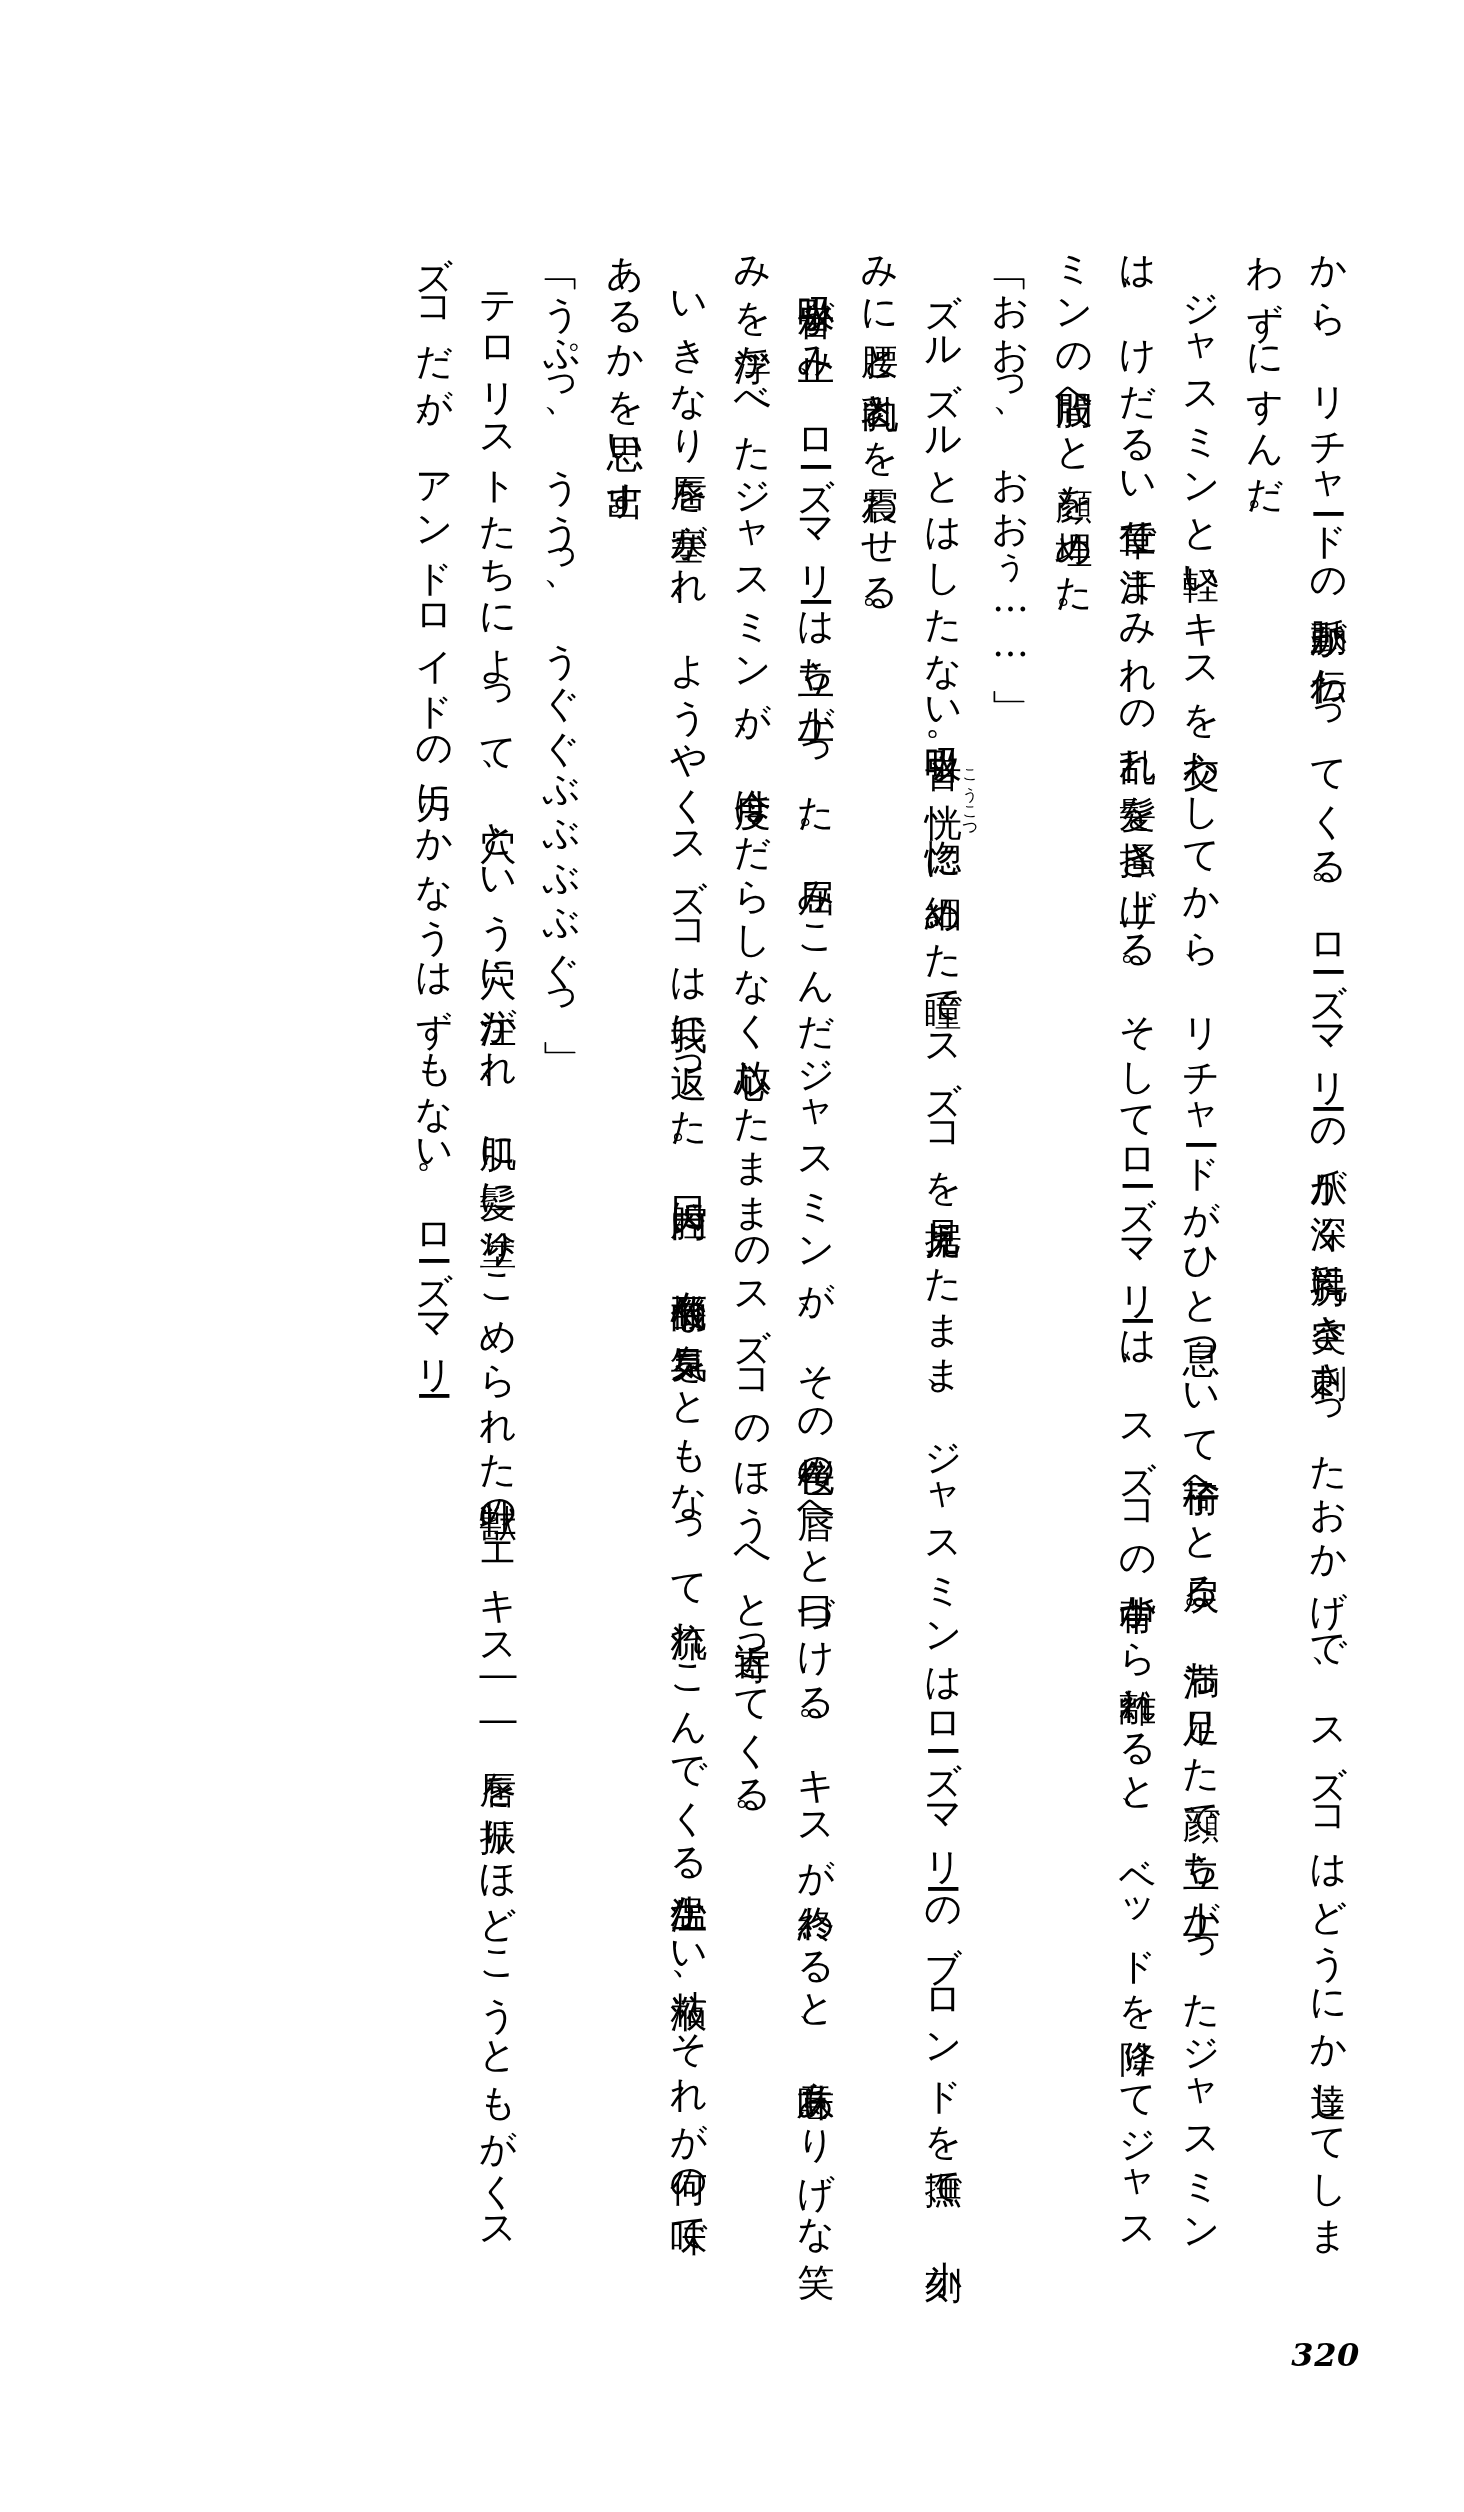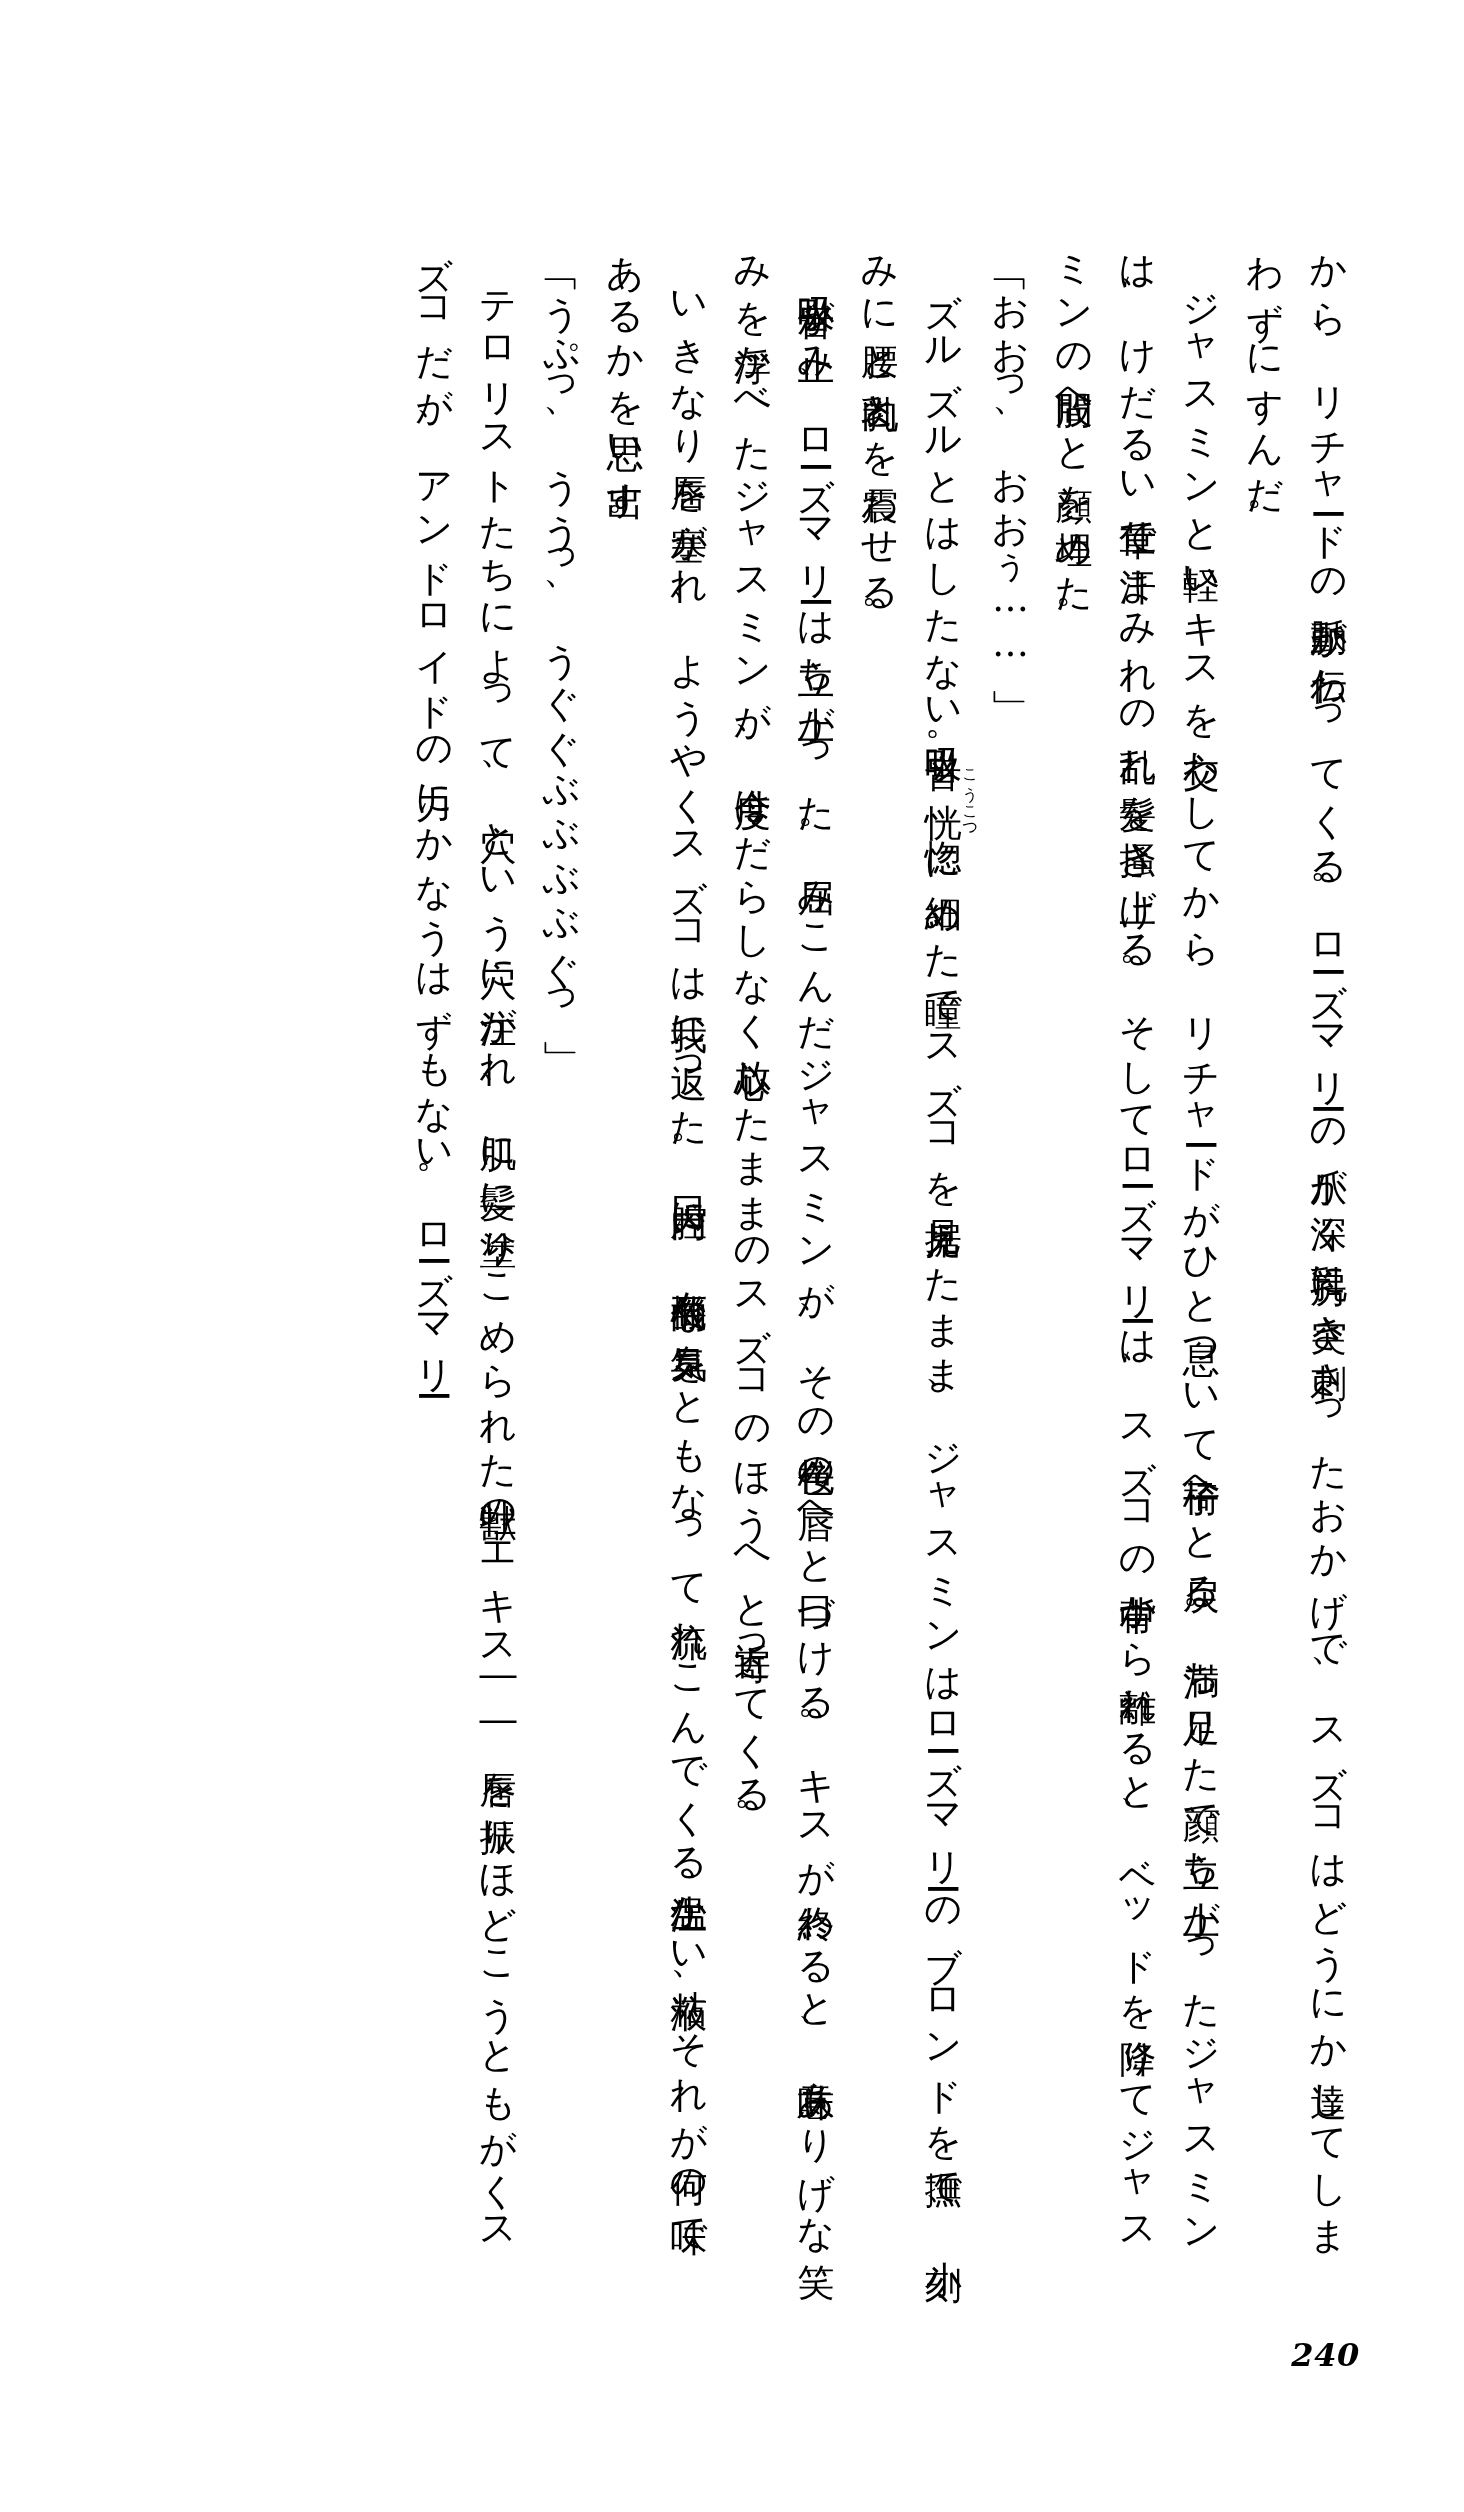--- a/index.html
+++ b/index.html
@@ -89,16 +89,16 @@
     <p class="indent">吸引音が止み、ローズマリーは立ち上がった。屈みこんだジャスミンが、その桜色の唇へと口づける。キスが終わると、意味ありげな笑みを浮かべたジャスミンが、今度はだらしなく放心したままのスズコのほうへと近寄ってくる。</p>
 
     <p class="indent">いきなり唇を塞がれ、ようやくスズコは我に返った。口腔内に、有機的な臭気をともなって流れこんでくる生温かい粘液、それが何の味であるかを思い出す。</p>
 
     <p class="indent">「うぷっ、ううっ、うぐぐぶぶぶぶぐっ」</p>
 
     <p class="indent">テロリストたちによって、穴という穴に注がれ、肌に髪に塗りこめられた牡獣のエキス――唇を振りほどこうともがくスズコだが、アンドロイドの力にかなうはずもない。ローズマリー</p>
 
   </div>
 
-  <div id="page-number">240</div>
+  <div id="page-number">320</div>
 
 </div>
 
 
 </body></html>

